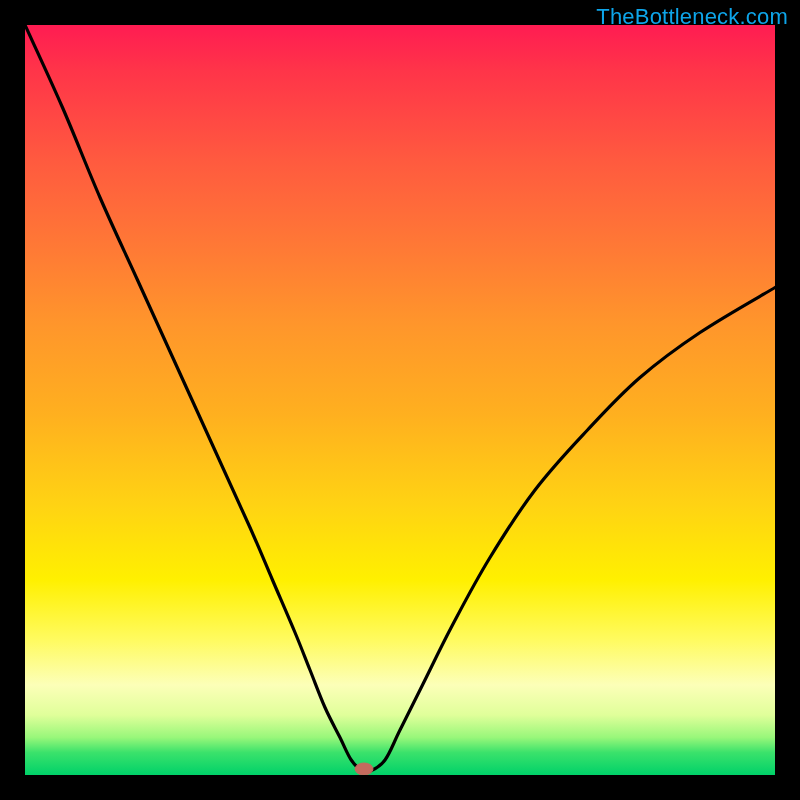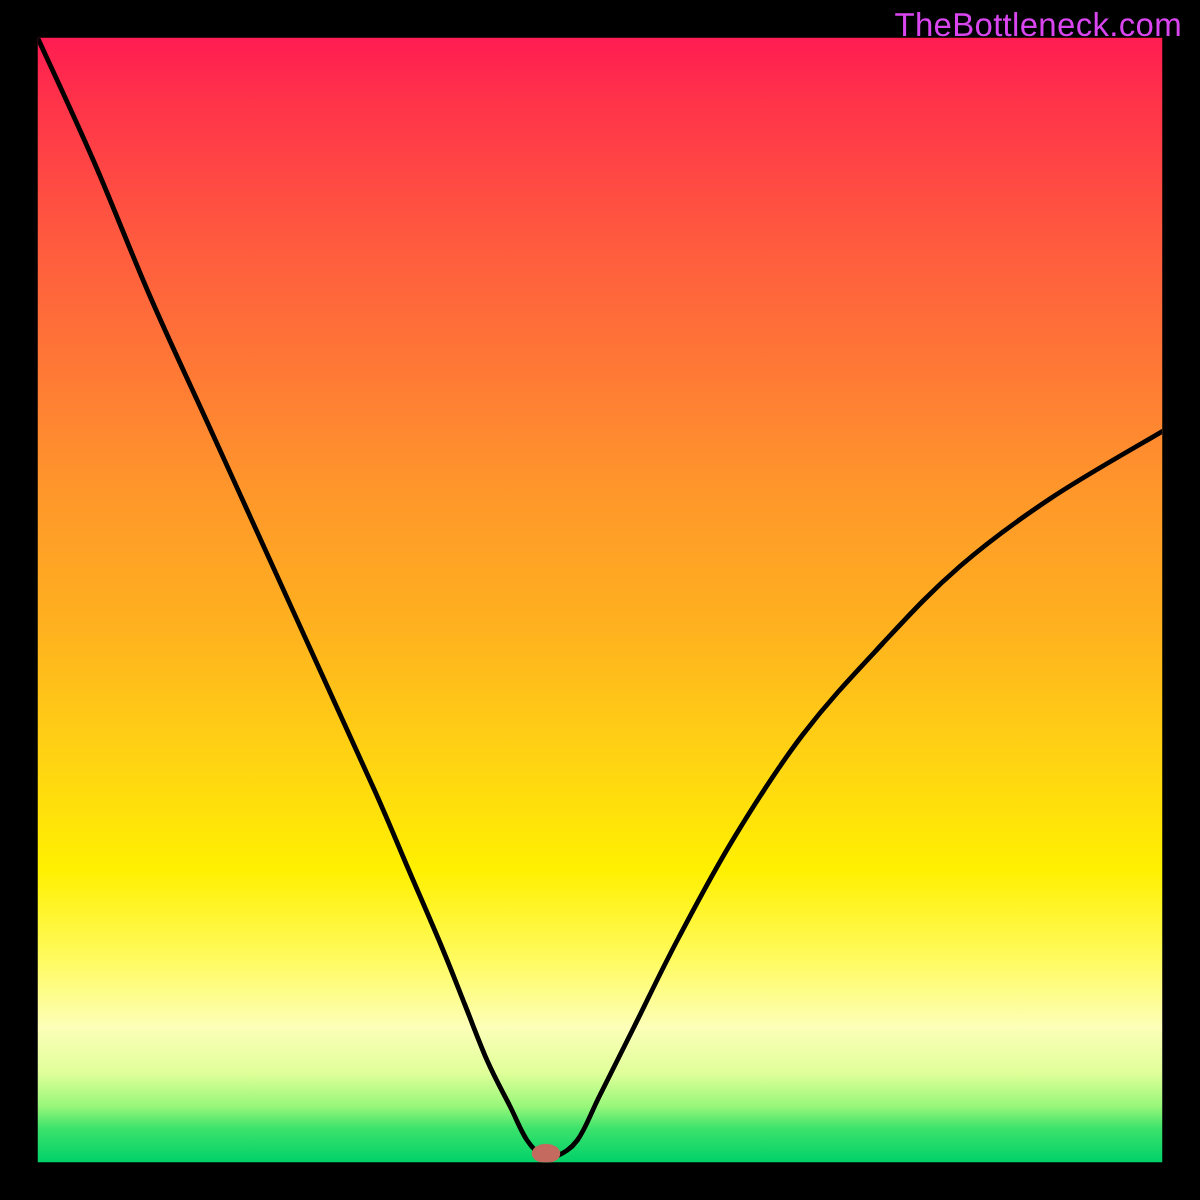--- a/index.html
+++ b/index.html
@@ -14,21 +14,21 @@
   .frame {
     position: relative;
     width: 800px;
     height: 800px;
     background: #000;
   }
   .watermark {
     position: absolute;
     top: 4px;
     right: 12px;
-    color: #d946ef;
+    color: #0ea5e9;
     font-size: 22px;
     font-weight: 500;
     letter-spacing: 0.2px;
     z-index: 5;
   }
   .plot-area {
     position: absolute;
     left: 25px;
     top: 25px;
     width: 750px;

